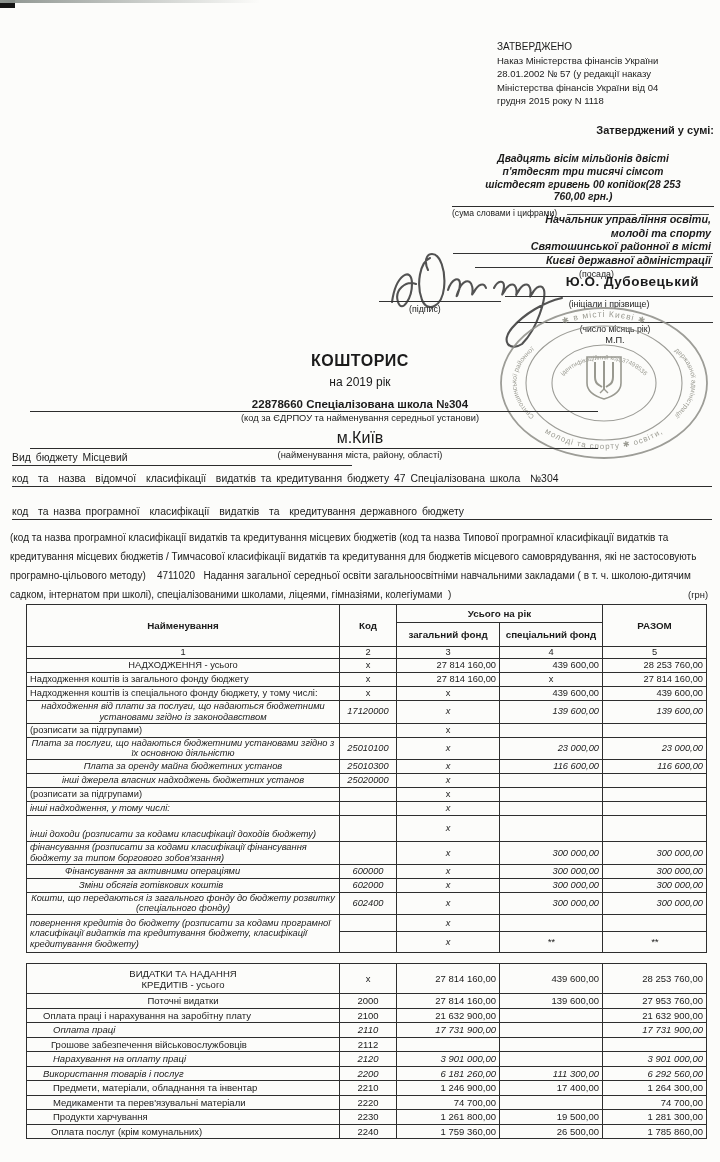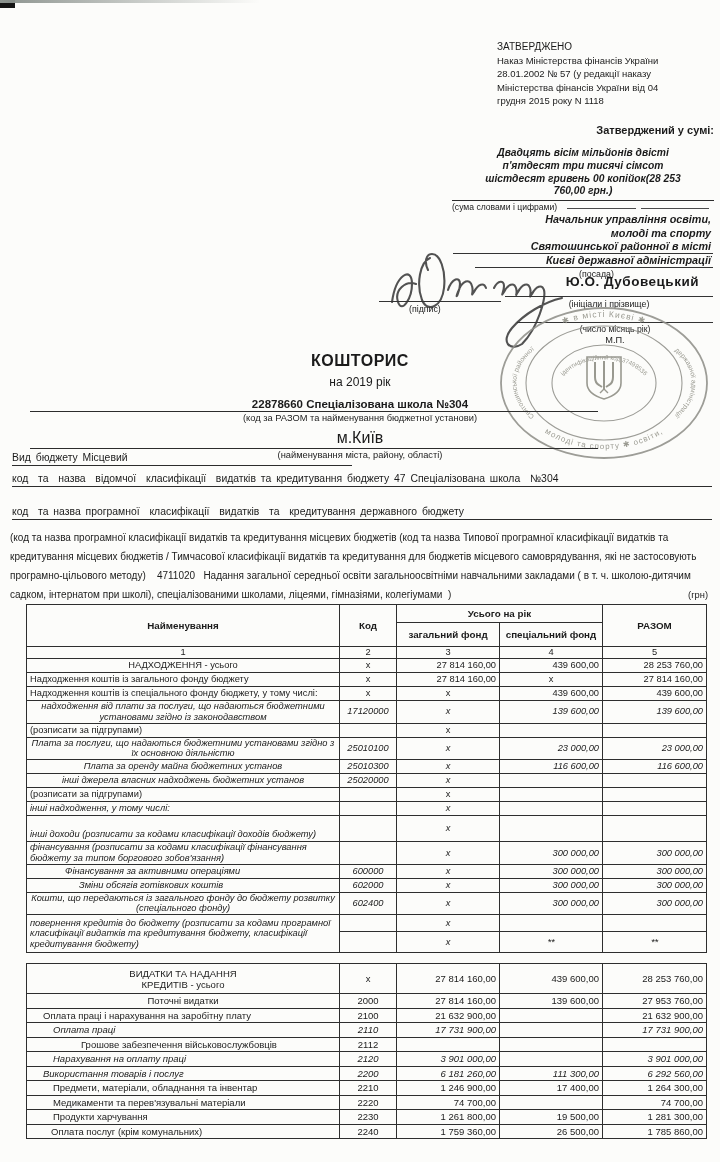--- a/index.html
+++ b/index.html
@@ -12,21 +12,21 @@
   
   .corner-mark{left:0;top:0;width:15px;height:8px;background:#151515}
   .top-streak{left:0;top:0;width:260px;height:3px;background:linear-gradient(90deg,#8d948f,rgba(200,200,200,0))}
   
   .approval{left:497px;top:40px;width:218px;font-size:9.5px;line-height:13.2px}
   .approval-title{font-size:10px;margin-bottom:1px}
   .approval-lines{white-space:pre-line}
   
   .sum-block{left:452px;top:124px;width:262px}
   .sum-label{font-weight:bold;font-size:11px;text-align:right}
-  .sum-words{font-weight:bold;font-style:italic;font-size:10.3px;line-height:12.8px;text-align:center;margin-top:11px;white-space:pre-line}
+  .sum-words{font-weight:bold;font-style:italic;font-size:10.3px;line-height:12.8px;text-align:center;margin-top:17px;white-space:pre-line}
   .sum-rule{border-top:1.4px solid #2c2c2c;margin-top:2px}
   .sum-caption-row{display:flex;align-items:flex-end;font-size:8.6px;margin-top:1px}
   .mini-rule{flex:1;border-bottom:1px solid #4a4a4a;margin:0 5px 3px 10px;height:6px}
   .mini-rule.last{margin-left:0}
   
   .sign-block{left:375px;top:213px;width:338px;height:140px}
   .pos-lines{position:absolute;top:0;right:2px;width:100%;text-align:right;
     font-weight:bold;font-style:italic;font-size:10.8px;line-height:13.5px;white-space:pre-line}
   .rule{position:absolute;border-top:1.1px solid #333}
   .rule-pos3{top:40px;left:78px;right:0}
@@ -162,21 +162,21 @@
     <path d="M108,58 v28"></path>
     <path d="M108,86 l-4,4 M108,86 l4,4" stroke-width="1.4"></path>
   </g>
 </svg>
 
 <div class="abs title-block">
   <div class="doc-title">КОШТОРИС</div>
   <div class="doc-year">на 2019 рік</div>
   <div class="doc-org">22878660 Спеціалізована школа  №304</div>
   <div class="wide-rule"></div>
-  <div class="small-caption">(код за РАЗОМ та найменування бюджетної установи)</div>
+  <div class="small-caption">(код за ЄДРПОУ та найменування середньої установи)</div>
   <div class="doc-city">м.Київ</div>
   <div class="wide-rule"></div>
   <div class="small-caption">(найменування міста, району, області)</div>
 </div>
 
 <div class="abs form-line f1">Вид бюджету Місцевий</div>
 <div class="abs form-line f2">код  та  назва  відомчої  класифікації  видатків та кредитування бюджету 47 Спеціалізована школа  №304</div>
 <div class="abs form-line f3">код  та назва програмної  класифікації  видатків  та  кредитування державного бюджету</div>
 <div class="abs para">(код та назва програмної класифікації видатків та кредитування місцевих бюджетів (код та назва Типової програмної класифікації видатків та кредитування місцевих бюджетів / Тимчасової класифікації видатків та кредитування для бюджетів місцевого самоврядування, які не застосовують програмно-цільового методу)    4711020   Надання загальної середньої освіти загальноосвітніми навчальними закладами ( в т. ч. школою-дитячим садком, інтернатом при школі), спеціалізованими школами, ліцеями, гімназіями, колегіумами  )</div>
 <div class="abs grn-note">(грн)</div>
@@ -362,21 +362,21 @@
           <td class="c-num">21 632 900,00</td>
         </tr>
         <tr class="bi">
           <td class="c-name" style="padding-left: 26px;">Оплата праці</td>
           <td class="c-code">2110</td>
           <td class="c-num">17 731 900,00</td>
           <td class="c-num ctr"></td>
           <td class="c-num">17 731 900,00</td>
         </tr>
         <tr>
-          <td class="c-name" style="padding-left: 54px;">Грошове забезпечення військовослужбовців</td>
+          <td class="c-name" style="padding-left: 24px;">Грошове забезпечення військовослужбовців</td>
           <td class="c-code">2112</td>
           <td class="c-num ctr"></td>
           <td class="c-num ctr"></td>
           <td class="c-num ctr"></td>
         </tr>
         <tr class="bi">
           <td class="c-name" style="padding-left: 26px;">Нарахування на оплату праці</td>
           <td class="c-code">2120</td>
           <td class="c-num">3 901 000,00</td>
           <td class="c-num ctr"></td>

